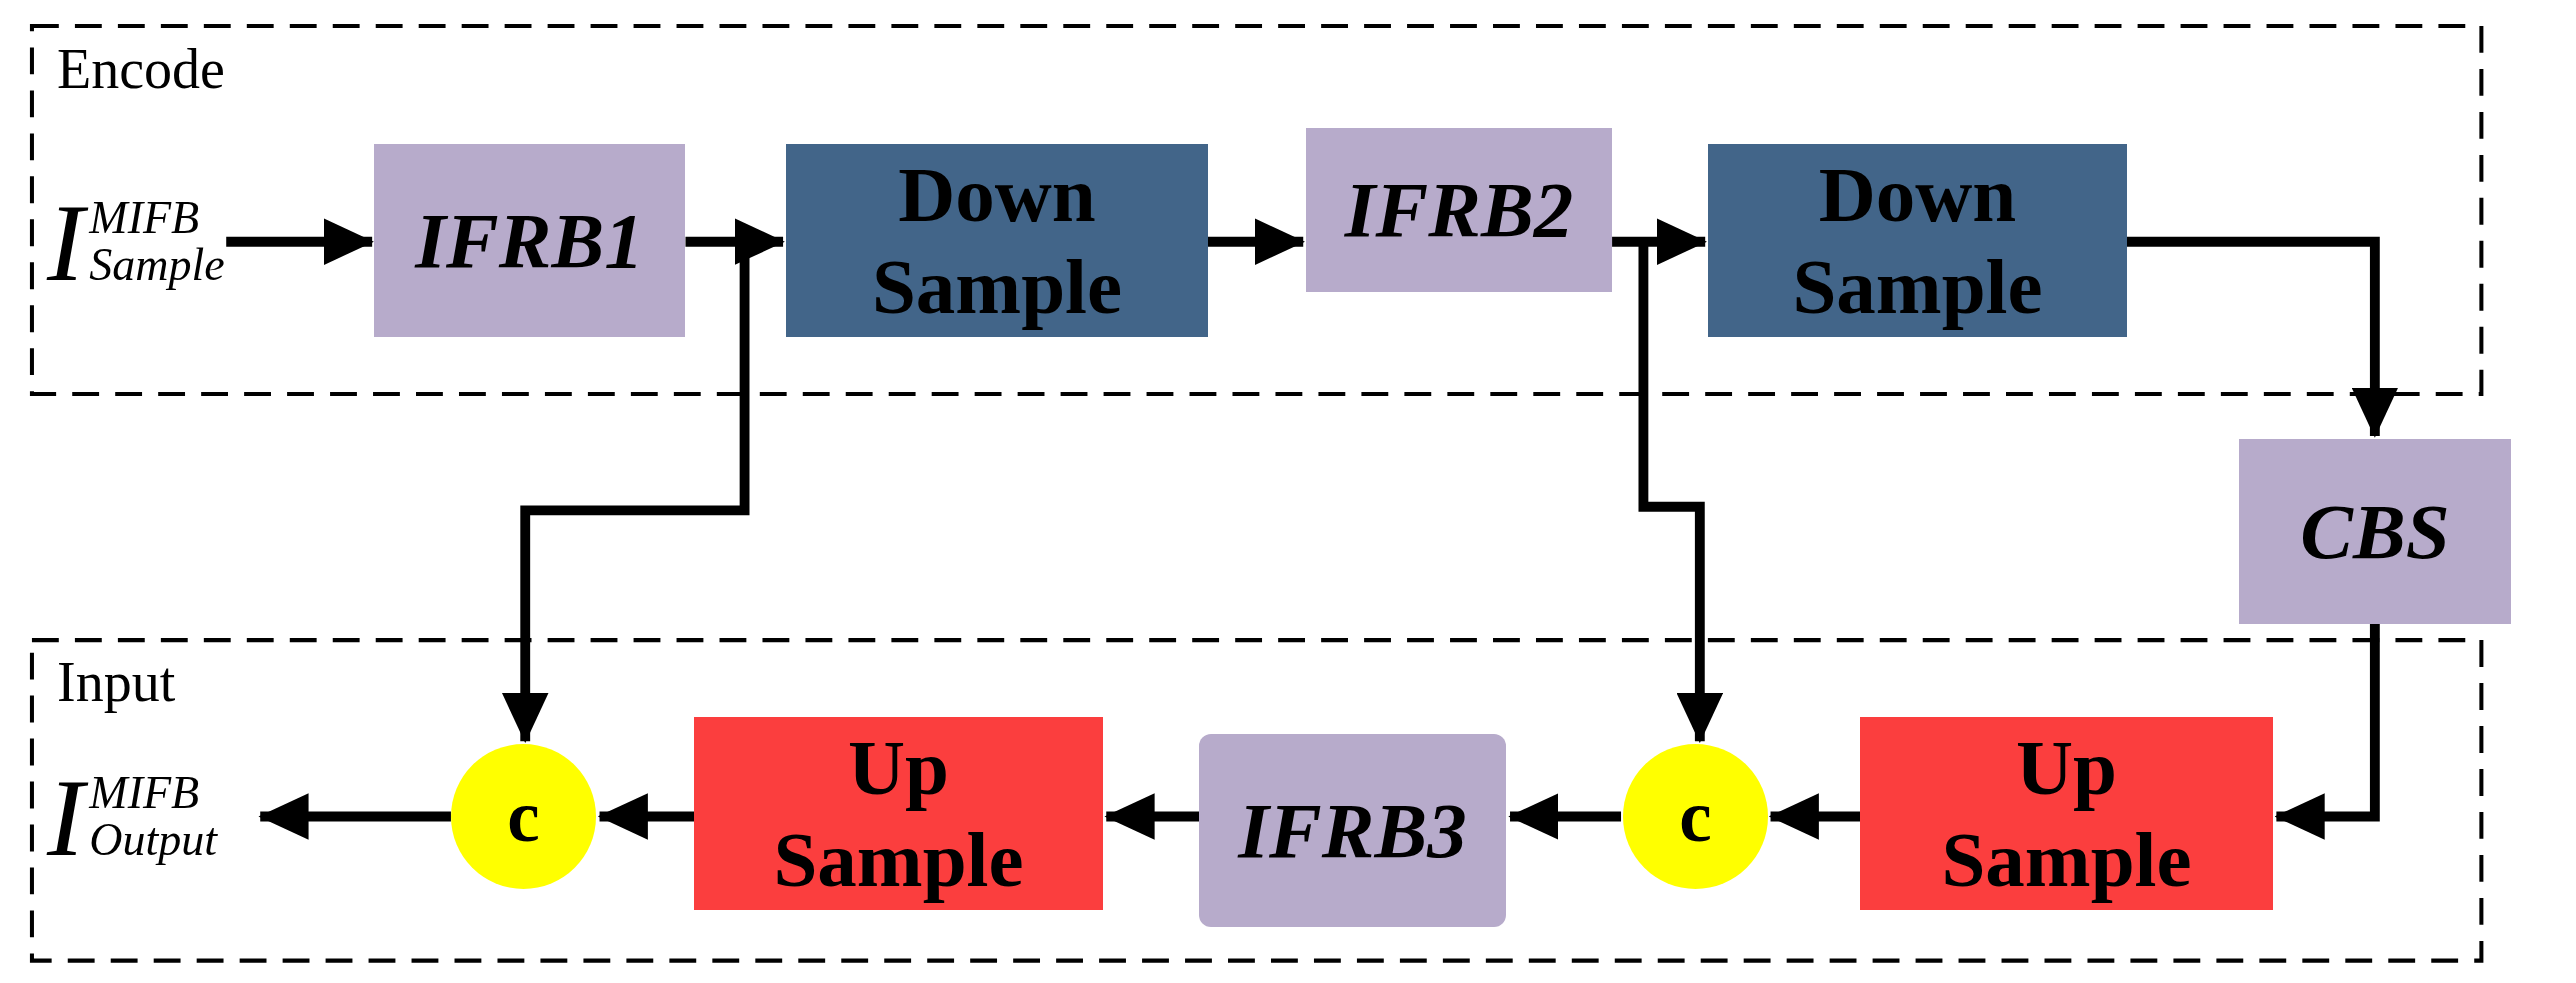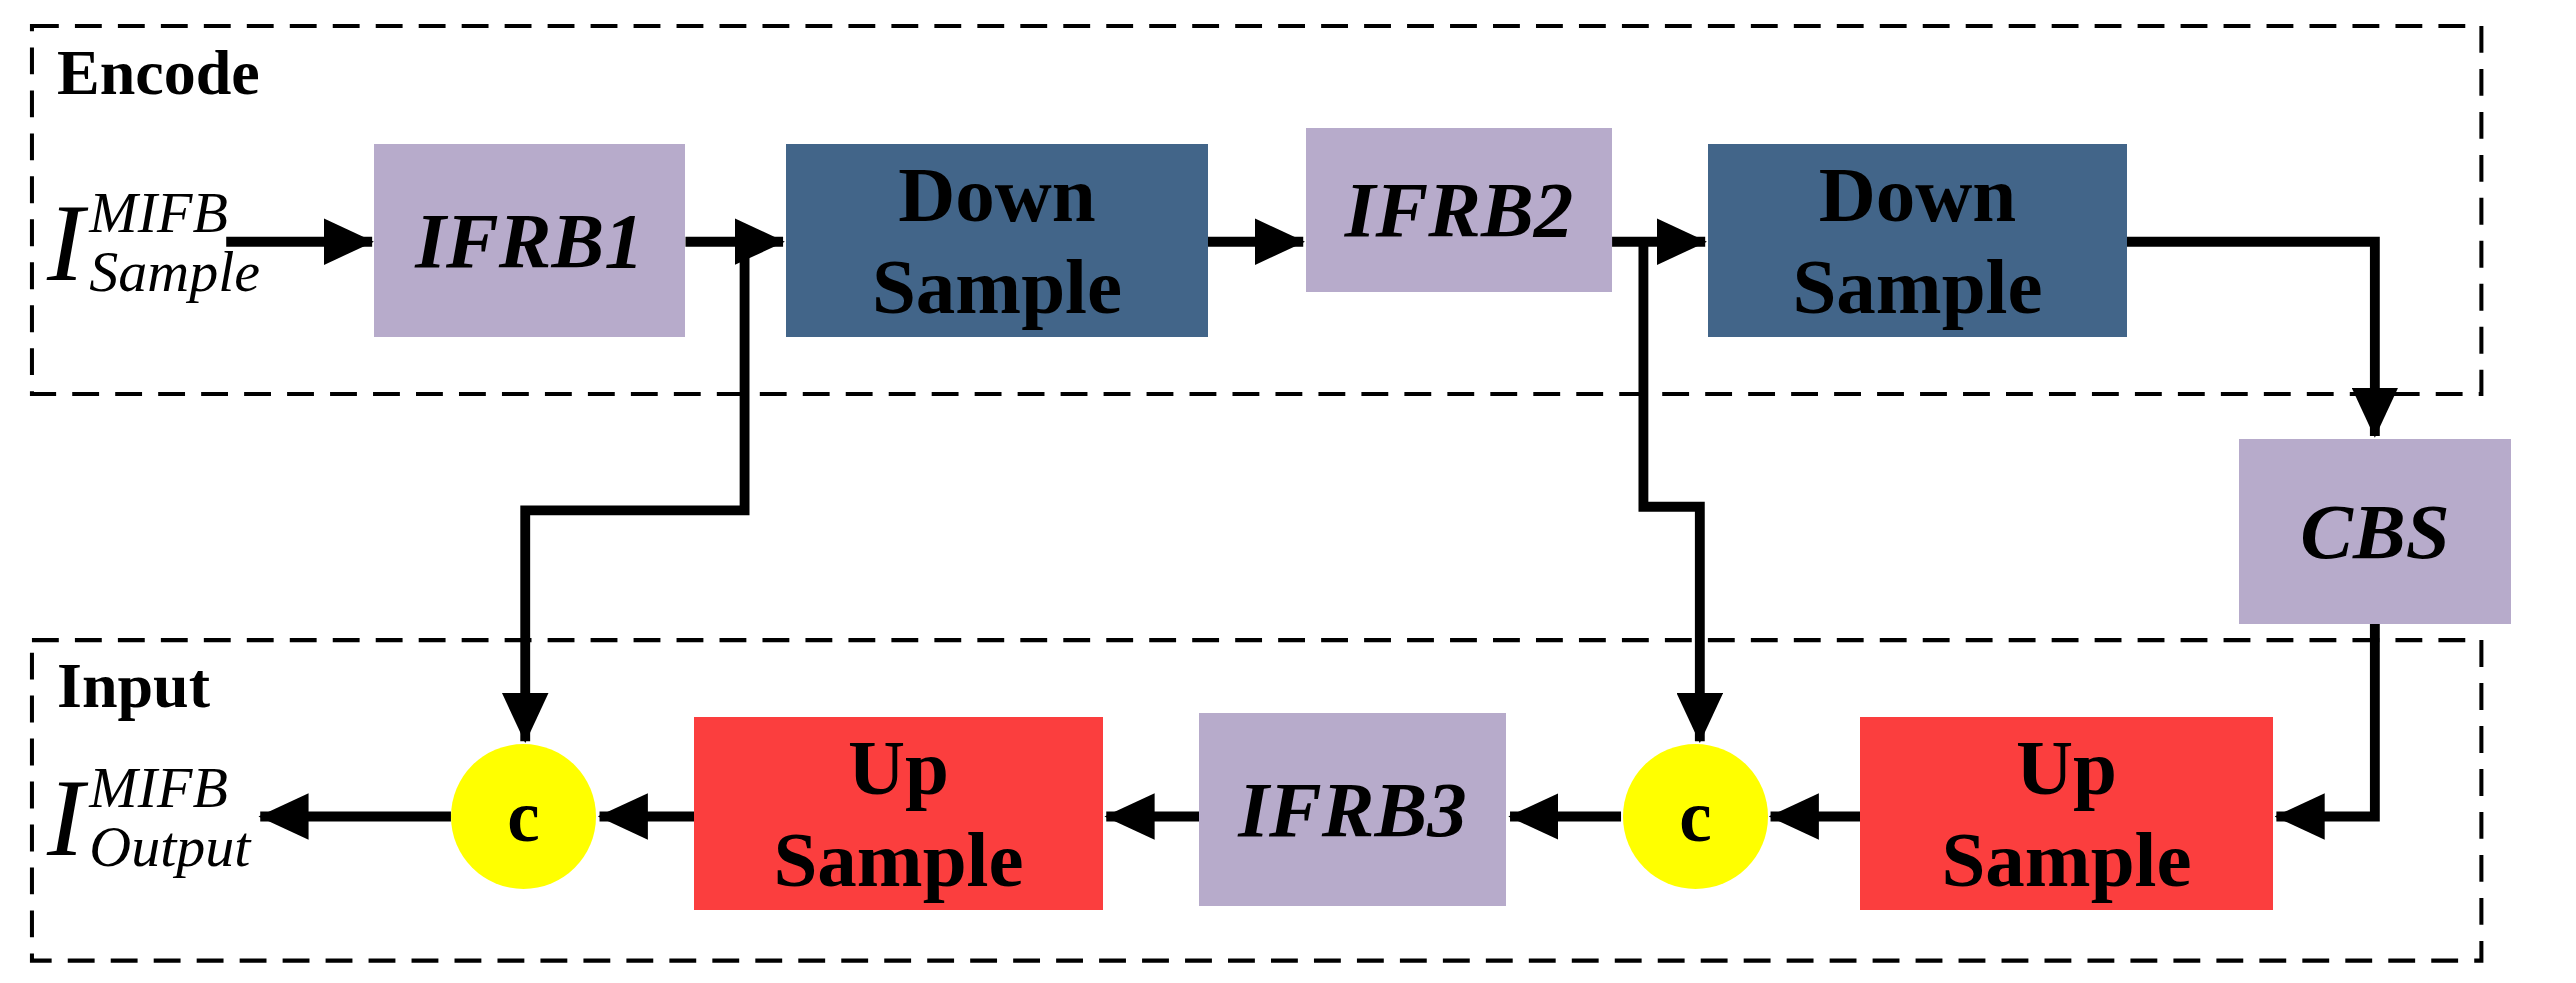--- a/index.html
+++ b/index.html
@@ -1,31 +1,31 @@
 <!DOCTYPE html>
 <html style="font-size:14.3px"><head>
 <meta charset="utf-8">
 <style>
   html,body{margin:0;padding:0;background:#ffffff;}
   #page{position:relative;width:2576px;height:983px;background:#ffffff;overflow:hidden;
         font-family:"Liberation Serif","DejaVu Serif",serif;color:#000;}
   #connectors{position:absolute;left:0;top:0;width:2576px;height:983px;}
-  .section-title{position:absolute;font-weight:bold;font-size:64px;line-height:1;}
+  .section-title{position:absolute;font-weight:normal;font-size:56px;line-height:1;}
   .block{position:absolute;display:flex;align-items:center;justify-content:center;
          text-align:center;font-weight:bold;font-size:79px;line-height:1.16;
          white-space:pre-line;color:#000;}
   .lavender{background:#B7ABCB;font-style:italic;}
   .steel{background:#426589;}
   .red{background:#FB3E3E;}
   .concat{position:absolute;width:145px;height:145px;border-radius:50%;background:#FFFF00;
           display:flex;align-items:center;justify-content:center;
           font-weight:bold;font-size:73px;line-height:1;}
   .iosym{position:absolute;display:flex;align-items:center;}
   .iosym .base{font-style:italic;font-size:111px;line-height:1;}
-  .iosym .stack{display:flex;flex-direction:column;font-style:italic;font-size:58px;
+  .iosym .stack{display:flex;flex-direction:column;font-style:italic;font-size:46px;
                 line-height:1.02;margin-left:5.4px;}
 </style>
 </head>
 <body>
 
 <div id="page">
 
   <svg id="connectors" viewBox="0 0 2876 1098" xmlns="http://www.w3.org/2000/svg">
     <defs>
       <marker id="ah" viewBox="0 0 56 52" refX="54" refY="26" markerWidth="56" markerHeight="52" markerUnits="userSpaceOnUse" orient="auto">
@@ -96,21 +96,21 @@
 
   <div class="concat" style="left:451px;top:744px;">
     <span>c</span>
   </div>
 
   <div class="block red" style="left:694px;top:717px;width:409px;height:193px;">
     <span>Up
 Sample</span>
   </div>
 
-  <div class="block lavender" style="left:1199px;top:713px;width:307px;height:193px;">
+  <div class="block lavender" style="left:1199px;top:734px;width:307px;height:193px;border-radius:12px;">
     <span>IFRB3</span>
   </div>
 
   <div class="concat" style="left:1623px;top:744px;">
     <span>c</span>
   </div>
 
   <div class="block red" style="left:1860px;top:717px;width:413px;height:193px;">
     <span>Up
 Sample</span>

